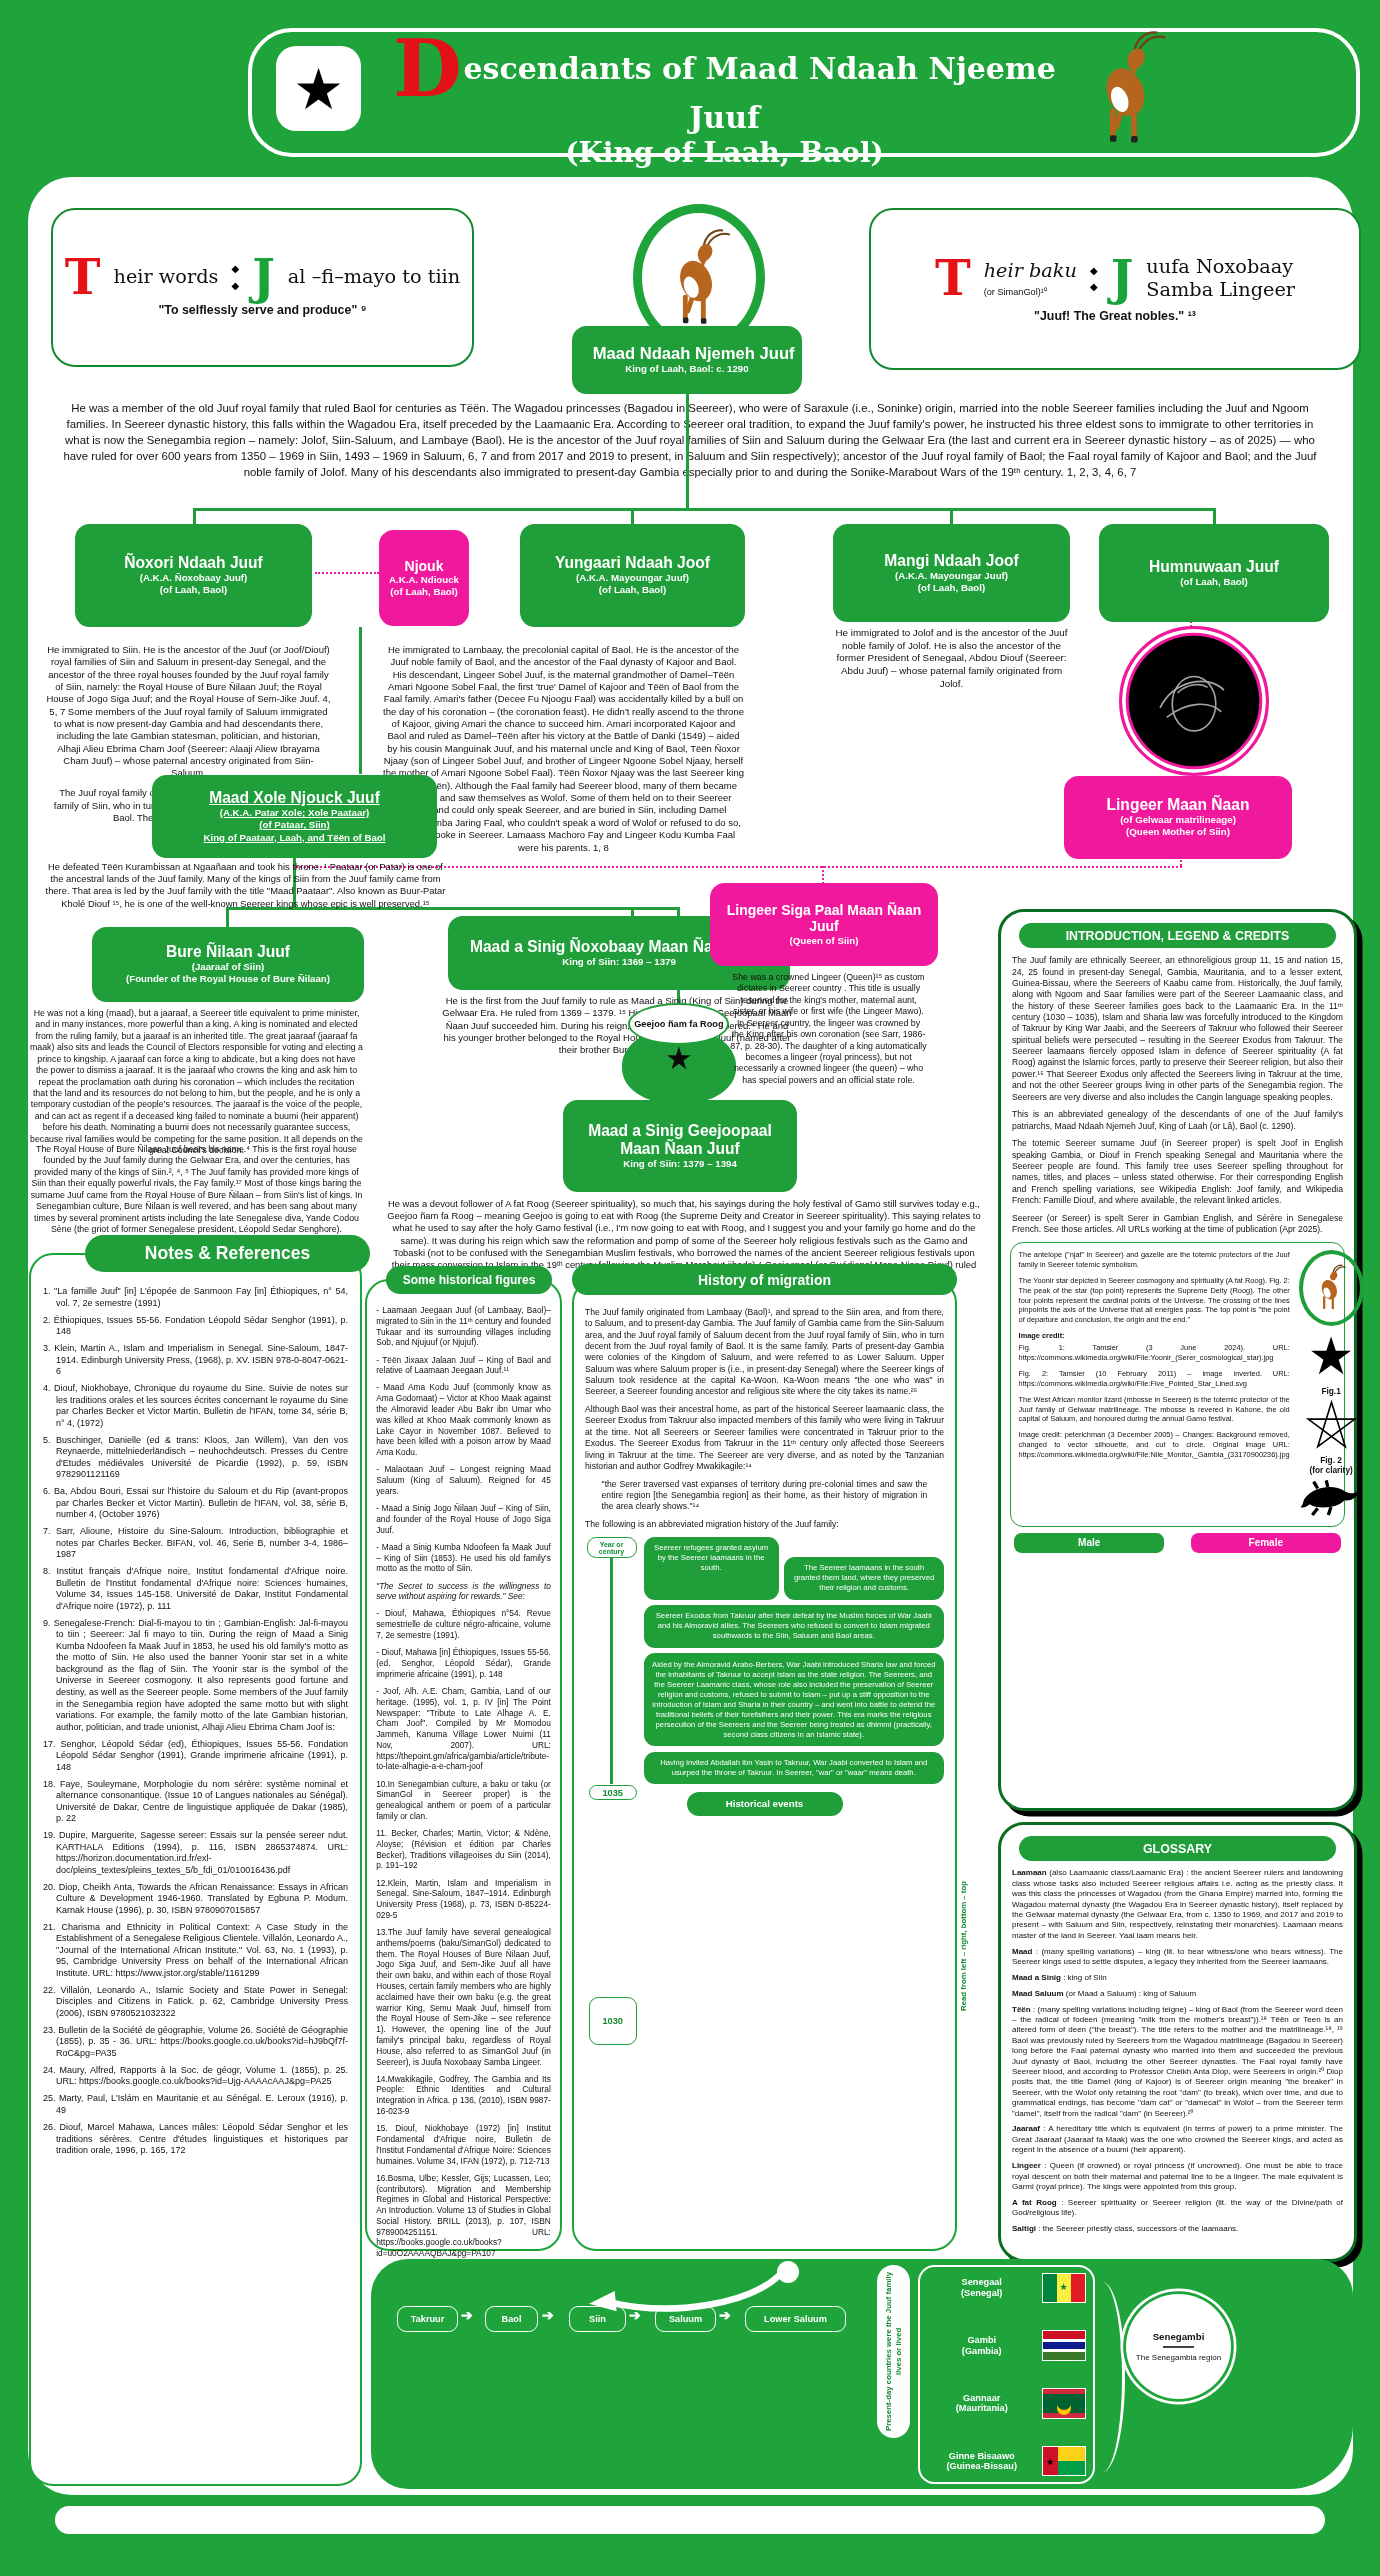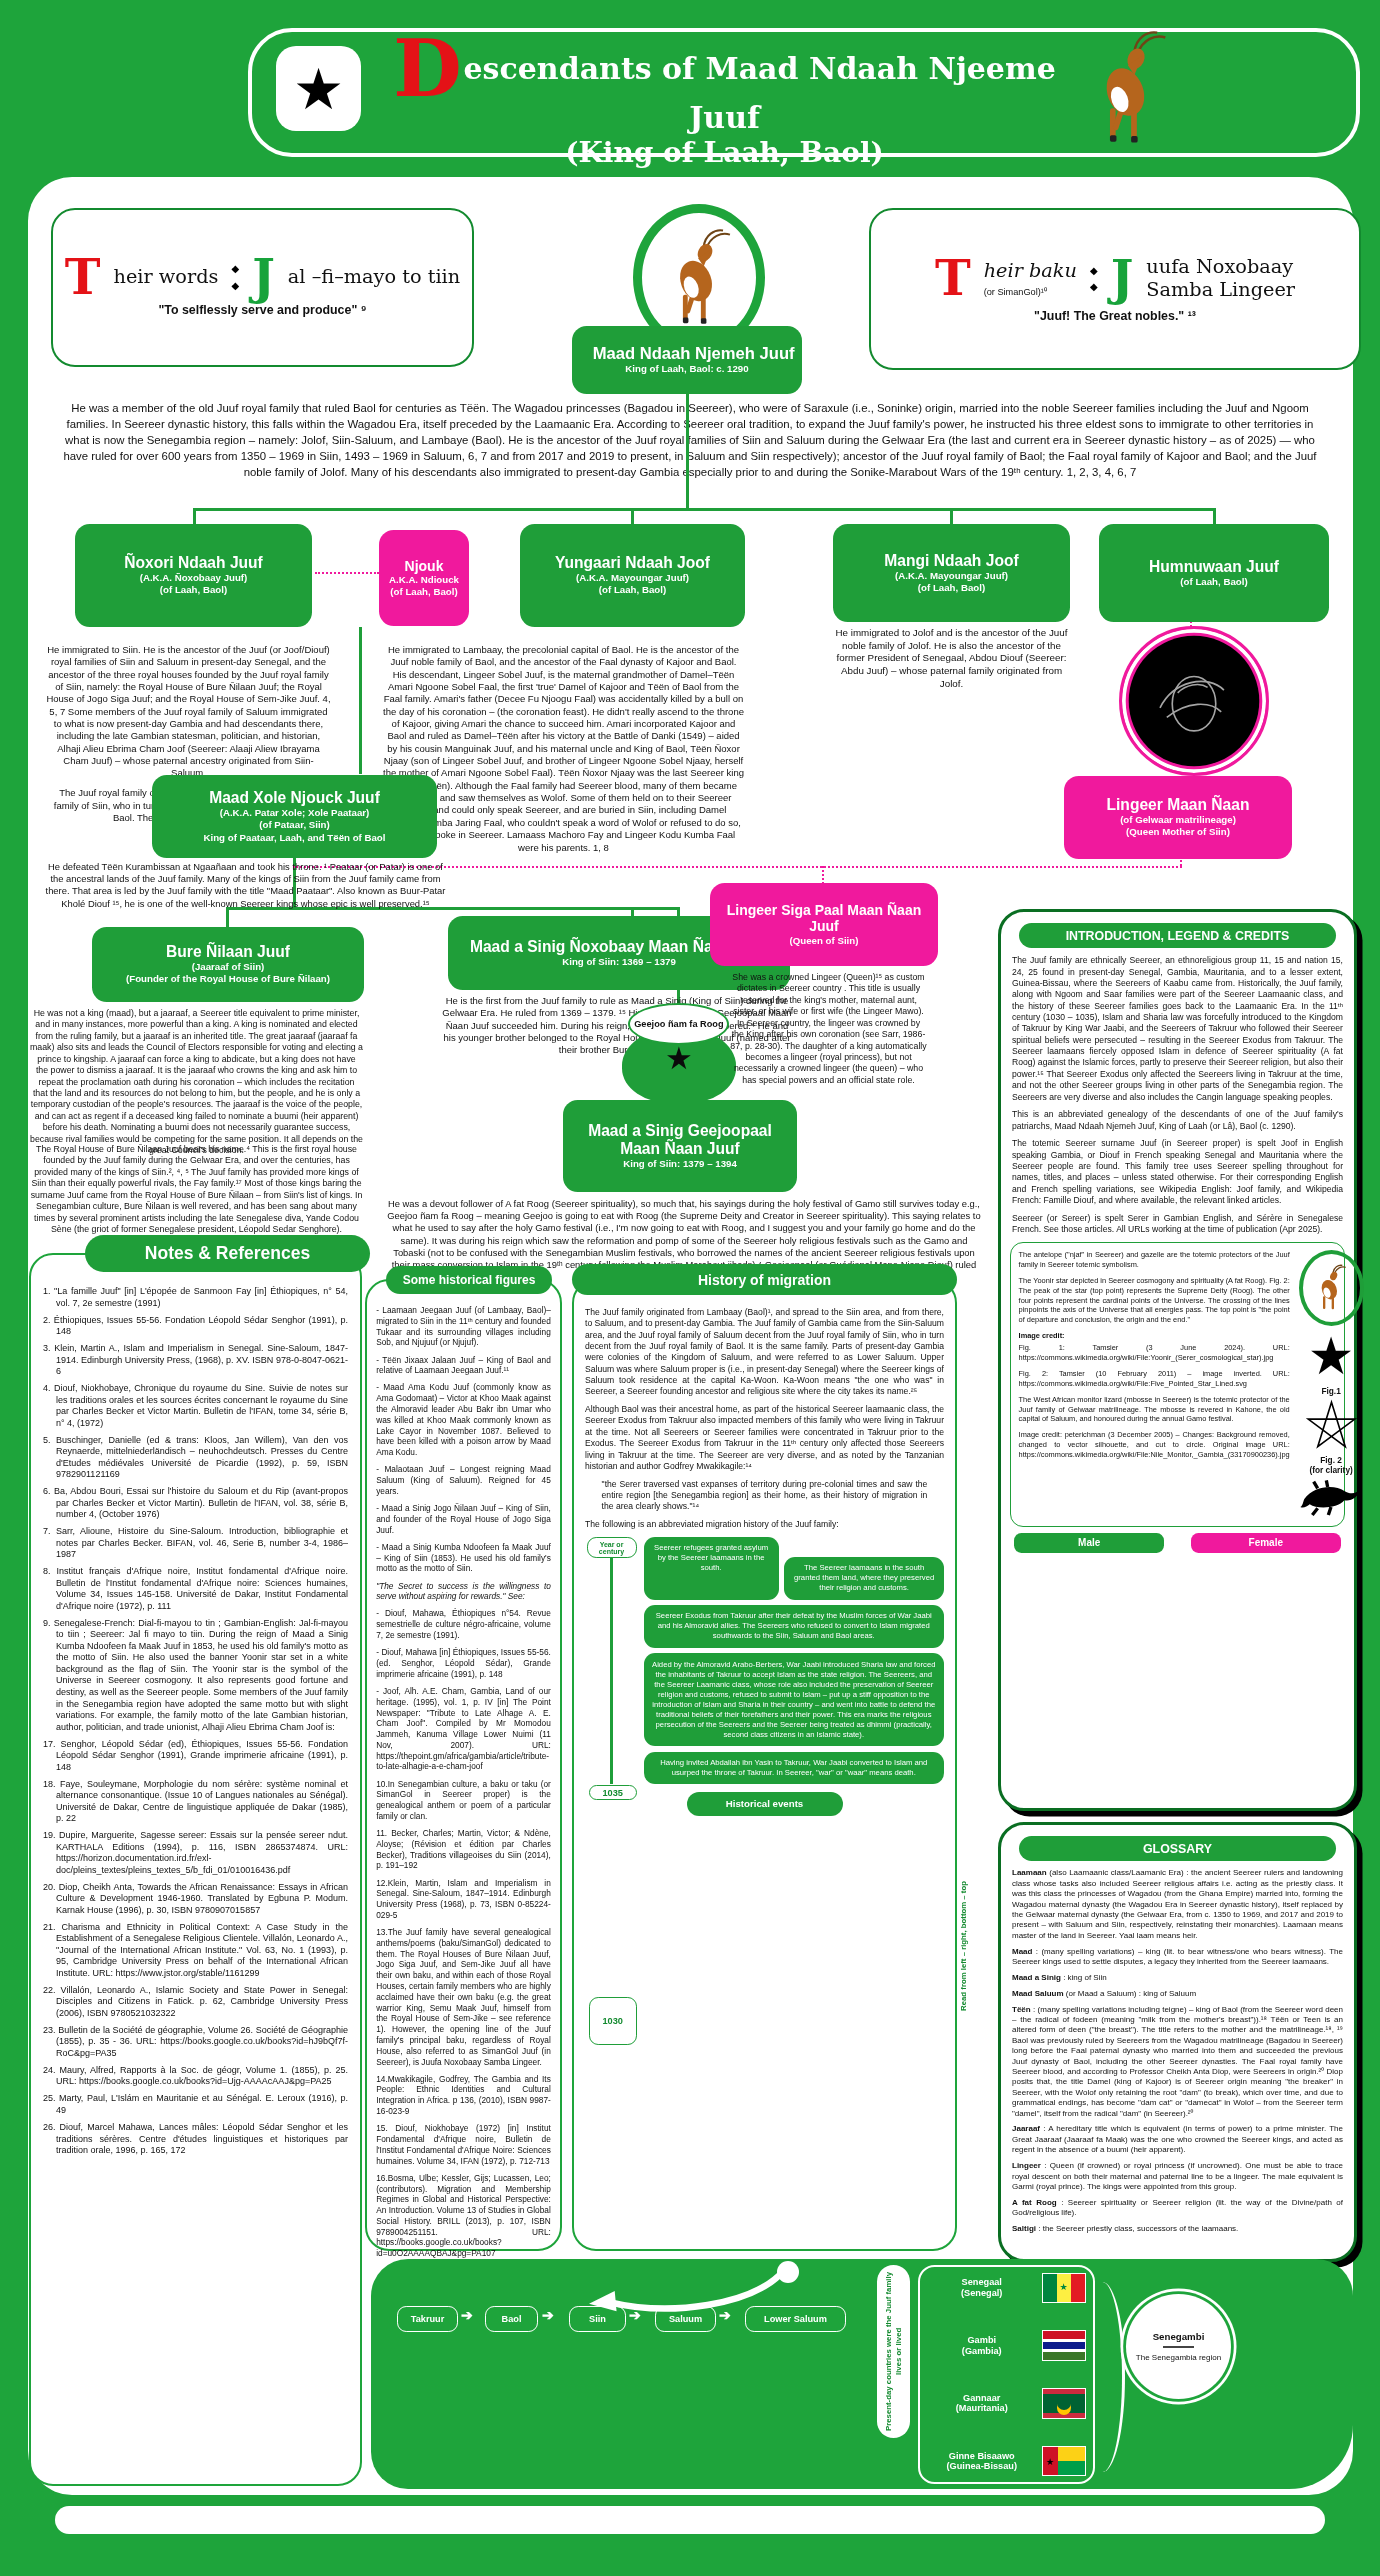--- a/index.html
+++ b/index.html
@@ -244,21 +244,21 @@
       </g>
     </svg>
   </div>
   <div class="abs pbox" style="left:1064px;top:776px;width:228px;height:83px;">
     <div class="node-title">Lingeer Maan Ñaan</div>
     <div class="node-sub">(of Gelwaar matrilineage)</div>
     <div class="node-sub">(Queen Mother of Siin)</div>
   </div>
   <div class="abs desc" style="left:1049px;top:917px;width:308px;">She was a Gelwaar princess, and the daughter of Lingeer Siin O Mev Maane (of Kaabu), and niece of Maad a Sinig Maysa Wali Maane. Sambaay Ñaan was her father.</div>
 
-  <div class="abs gbox" style="left:152px;top:775px;width:285px;height:83px;">
+  <div class="abs gbox" style="left:152px;top:775px;width:285px;height:83px;text-decoration:underline;">
     <div class="node-title">Maad Xole Njouck Juuf</div>
     <div class="node-sub">(A.K.A. Patar Xole; Xole Paataar)</div>
     <div class="node-sub">(of Pataar, Siin)</div>
     <div class="node-sub">King of Paataar, Laah, and Tëën of Baol</div>
   </div>
   <div class="abs desc" style="left:41px;top:861px;width:409px;font-size:9.4px;">He defeated Tëën Kurambissan at Ngaañaan and took his throne. ¹ Paataar (or Patar) is one of the ancestral lands of the Juuf family. Many of the kings of Siin from the Juuf family came from there. That area is led by the Juuf family with the title "Maad Paataar". Also known as Buur-Patar Kholé Diouf ¹⁵, he is one of the well-known Seereer kings whose epic is well preserved.¹⁵</div>
 
   <div class="abs gbox" style="left:92px;top:927px;width:272px;height:75px;">
     <div class="node-title">Bure Ñilaan Juuf</div>
     <div class="node-sub">(Jaaraaf of Siin)</div>

